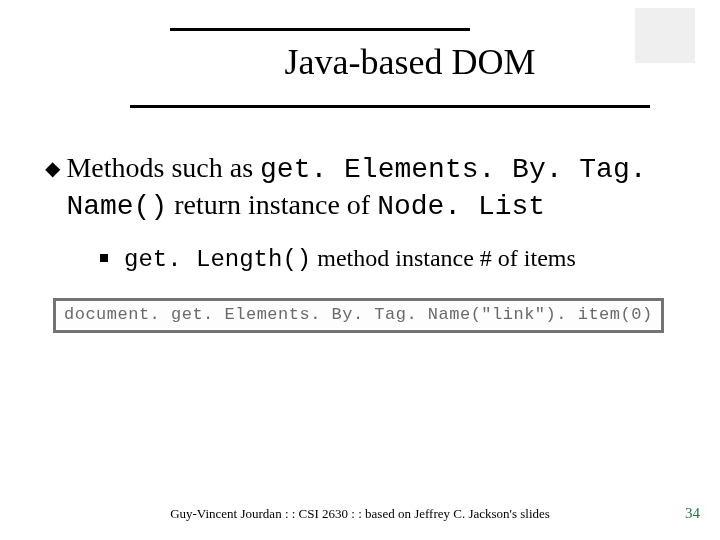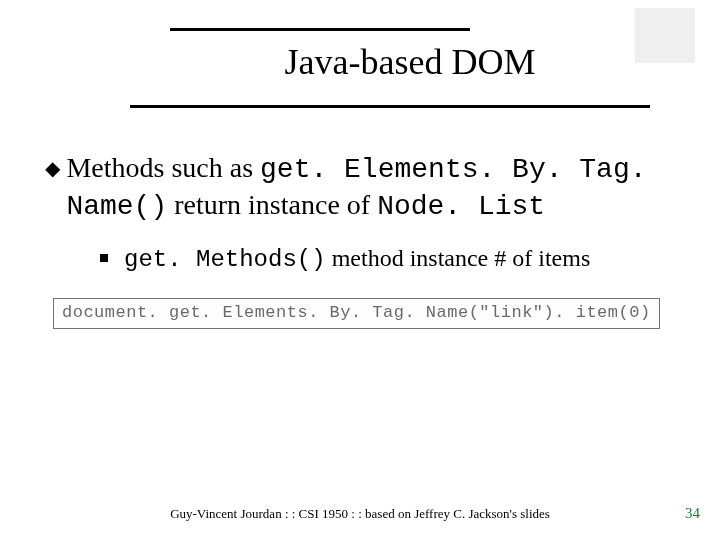--- a/index.html
+++ b/index.html
@@ -77,21 +77,21 @@
     width: 8px;
     height: 8px;
     background: #000;
     margin-top: 12px;
     margin-right: 16px;
     flex: 0 0 auto;
   }
   .code-img {
     margin-top: 18px;
     margin-left: 8px;
-    border: 1px solid #737373;
+    border: 3px solid #737373;
     display: inline-block;
     padding: 4px 8px 6px 8px;
     font-family: "Courier New", Courier, monospace;
     font-size: 17px;
     color: #6a6a6a;
     background: #fdfdfd;
     letter-spacing: 0.5px;
   }
   .footer {
     position: absolute;
@@ -126,23 +126,23 @@
     <span class="dia">◆</span>
     <span class="txt">
       <span>Methods such as </span><span class="mono">get. Elements. By. Tag. Name()</span><span> return instance of </span><span class="mono">Node. List</span>
     </span>
   </div>
 
   <div class="sublist">
     <div class="sub">
       <span class="sq"></span>
       <span>
-        <span class="mono">get. Methods()</span><span> method instance # of items</span>
+        <span class="mono">get. Length()</span><span> method instance # of items</span>
       </span>
     </div>
   </div>
 
   <div class="code-img">document. get. Elements. By. Tag. Name("link"). item(0)</div>
 
 </div>
 
-<div class="footer">Guy-Vincent Jourdan : : CSI 1950 : : based on Jeffrey C. Jackson's slides</div>
+<div class="footer">Guy-Vincent Jourdan : : CSI 2630 : : based on Jeffrey C. Jackson's slides</div>
 <div class="pagenum">34</div>
 
 </body></html>

